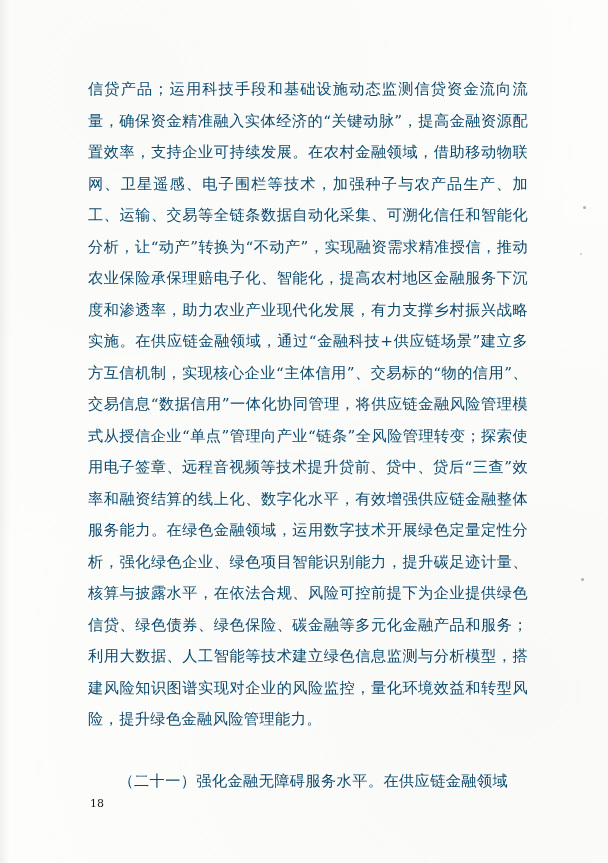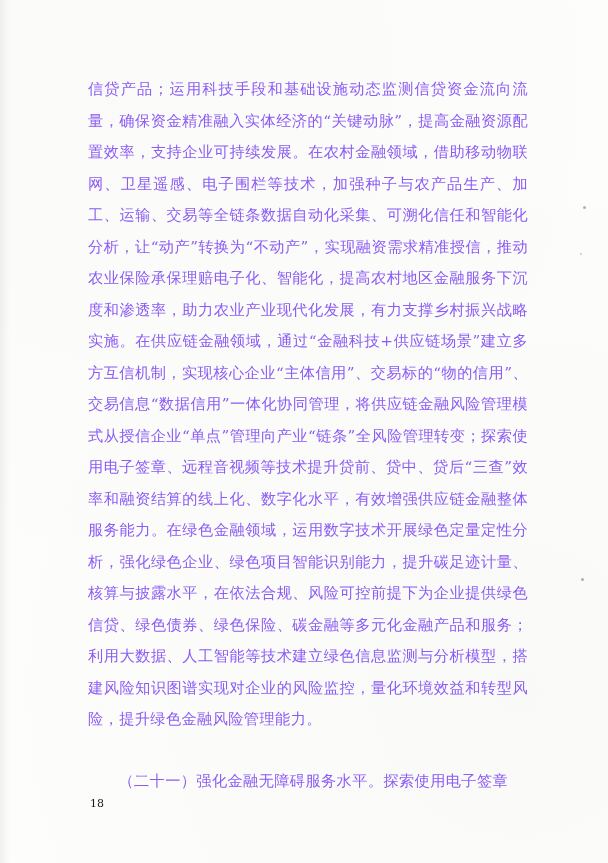--- a/index.html
+++ b/index.html
@@ -29,21 +29,21 @@
       radial-gradient(circle at 85% 80%, rgba(0,0,0,0.015), transparent 65%);
     pointer-events: none;
   }
   .body-text {
     position: absolute;
     left: 88px;
     top: 74px;
     width: 440px;
     font-size: 15.2px;
     line-height: 31.5px;
-    color: #8b5cf6;
+    color: #0c4a6e;
     text-align: justify;
     text-justify: inter-ideograph;
     letter-spacing: 0.4px;
   }
   .para {
     margin: 0;
     text-indent: 0;
   }
   .para.indent {
     text-indent: 2em;
@@ -75,21 +75,21 @@
   }
 </style>
 </head>
 <body>
 
 <div class="page">
   <div class="edge-shade"></div>
 
   <div class="body-text">
     <p class="para">信贷产品；运用科技手段和基础设施动态监测信贷资金流向流量，确保资金精准融入实体经济的“关键动脉”，提高金融资源配置效率，支持企业可持续发展。在农村金融领域，借助移动物联网、卫星遥感、电子围栏等技术，加强种子与农产品生产、加工、运输、交易等全链条数据自动化采集、可溯化信任和智能化分析，让“动产”转换为“不动产”，实现融资需求精准授信，推动农业保险承保理赔电子化、智能化，提高农村地区金融服务下沉度和渗透率，助力农业产业现代化发展，有力支撑乡村振兴战略实施。在供应链金融领域，通过“金融科技+供应链场景”建立多方互信机制，实现核心企业“主体信用”、交易标的“物的信用”、交易信息“数据信用”一体化协同管理，将供应链金融风险管理模式从授信企业“单点”管理向产业“链条”全风险管理转变；探索使用电子签章、远程音视频等技术提升贷前、贷中、贷后“三查”效率和融资结算的线上化、数字化水平，有效增强供应链金融整体服务能力。在绿色金融领域，运用数字技术开展绿色定量定性分析，强化绿色企业、绿色项目智能识别能力，提升碳足迹计量、核算与披露水平，在依法合规、风险可控前提下为企业提供绿色信贷、绿色债券、绿色保险、碳金融等多元化金融产品和服务；利用大数据、人工智能等技术建立绿色信息监测与分析模型，搭建风险知识图谱实现对企业的风险监控，量化环境效益和转型风险，提升绿色金融风险管理能力。</p>
-    <p class="para indent">（二十一）强化金融无障碍服务水平。探索使用电子签章</p>
+    <p class="para indent">（二十一）强化金融无障碍服务水平。在供应链金融领域</p>
   </div>
 
   <div class="page-number">18</div>
 
   <span class="speck s1"></span>
   <span class="speck s2"></span>
   <span class="speck s3"></span>
 </div>
 
 </body></html>

